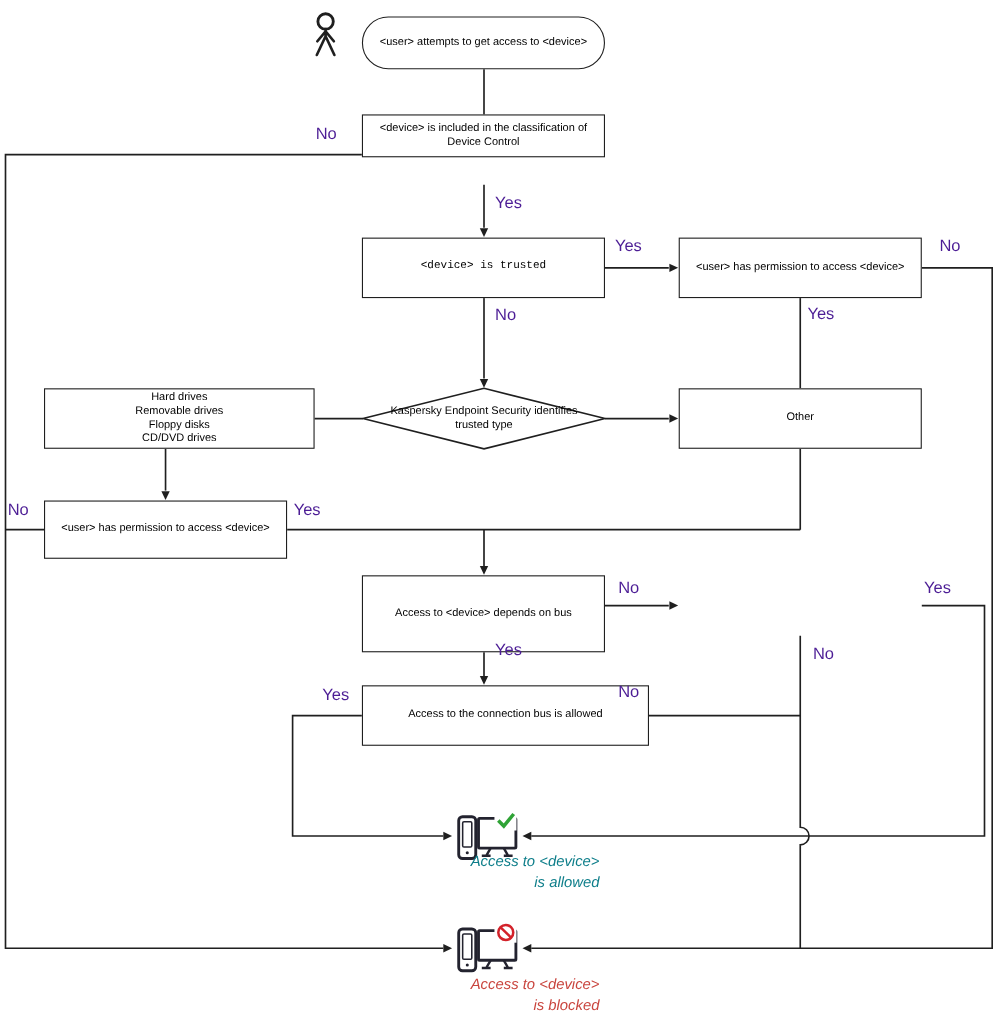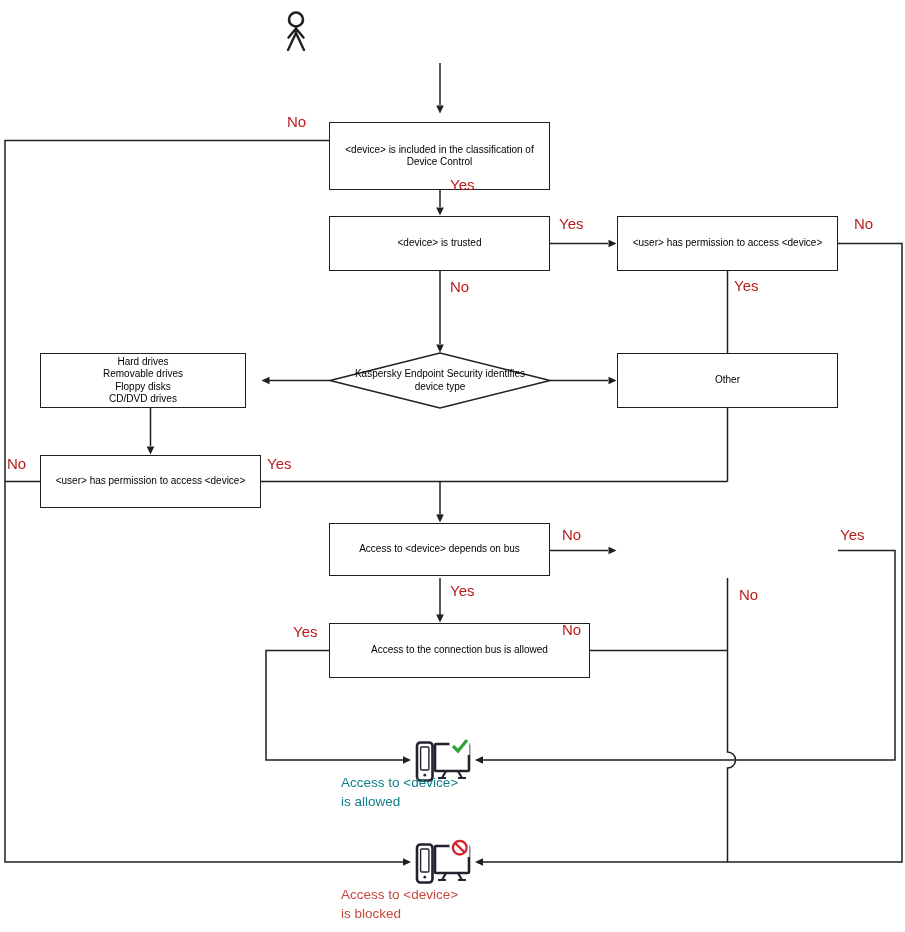--- a/index.html
+++ b/index.html
@@ -9,24 +9,24 @@
   }
   #lines{position:absolute;left:0;top:0;z-index:1;}
   .node{
     position:absolute;display:flex;align-items:center;justify-content:center;
     text-align:center;background:#fff;border:1.5px solid #1f1f1f;
     font-size:10px;line-height:1.24;color:#000;white-space:pre-line;
     padding:2px;box-sizing:border-box;z-index:2;
   }
   .stadium{border-radius:24px;}
   .overlay{border:none;background:transparent;}
-  .elabel{position:absolute;font-size:15px;color:#b91c1c;z-index:2;text-align:center;}
+  .elabel{position:absolute;font-size:15px;color:#4c1d95;z-index:2;text-align:center;}
   .result{
-    position:absolute;text-align:left;font-size:13.5px;line-height:1.42;
-    white-space:pre-line;z-index:2;
+    position:absolute;text-align:right;font-size:13.5px;line-height:1.42;
+    white-space:pre-line;z-index:2;font-style:italic;
   }
   .result-allowed{color:#0e7e8a;}
   .result-blocked{color:#c9453e;}
 </style>
 </head>
 <body>
 
 <div id="canvas">
 
   <svg id="lines" width="905" height="932" viewBox="0 0 905 932">
@@ -122,41 +122,42 @@
       <path d="M31,34 l-4,7 m-4,0 h8 M43,34 l4,7 m-4,0 h8" fill="none" stroke="#23232f" stroke-width="2.2"></path>
       <rect x="2" y="5.5" width="15.5" height="38" rx="3.5" fill="#fff" stroke="#23232f" stroke-width="2.6"></rect>
       <rect x="5.6" y="10" width="8.3" height="23" rx="1.2" fill="#fff" stroke="#23232f" stroke-width="1.4"></rect>
       <circle cx="9.8" cy="38.2" r="1.4" fill="#23232f"></circle>
       <rect x="34.5" y="0" width="20" height="18" fill="#fff"></rect>
       <circle cx="44.8" cy="8.7" r="6.8" fill="#fff" stroke="#d3222a" stroke-width="2.3"></circle>
       <line x1="40.1" y1="4" x2="49.6" y2="13.4" stroke="#d3222a" stroke-width="2.3"></line>
     </g>
   </svg>
 
+  <div class="node stadium" style="left:329px;top:15px;width:221px;height:48px;">&lt;user&gt; attempts to get access to &lt;device&gt;</div>
 
-  <div class="node" style="left:329px;top:122px;width:221px;height:68px;">&lt;device&gt; is included in the classification of
+  <div class="node" style="left:329px;top:104px;width:221px;height:39px;">&lt;device&gt; is included in the classification of
 Device Control</div>
 
-  <div class="node" style="left:329px;top:216px;width:221px;height:55px;">&lt;device&gt; is trusted</div>
+  <div class="node" style="left:329px;top:216px;width:221px;height:55px;font-family:Liberation Mono, monospace;">&lt;device&gt; is trusted</div>
 
   <div class="node" style="left:617px;top:216px;width:221px;height:55px;">&lt;user&gt; has permission to access &lt;device&gt;</div>
 
-  <div class="node" style="left:40px;top:353px;width:206px;height:55px;text-align:center;">Hard drives
+  <div class="node" style="left:40px;top:353px;width:246px;height:55px;text-align:center;">Hard drives
 Removable drives
 Floppy disks
 CD/DVD drives</div>
 
   <div class="node overlay" style="left:340px;top:353px;width:200px;height:55px;">Kaspersky Endpoint Security identifies
-device type</div>
+trusted type</div>
 
   <div class="node" style="left:617px;top:353px;width:221px;height:55px;">Other</div>
 
   <div class="node" style="left:40px;top:455px;width:221px;height:53px;">&lt;user&gt; has permission to access &lt;device&gt;</div>
 
-  <div class="node" style="left:329px;top:523px;width:221px;height:53px;">Access to &lt;device&gt; depends on bus</div>
+  <div class="node" style="left:329px;top:523px;width:221px;height:70px;">Access to &lt;device&gt; depends on bus</div>
 
 
   <div class="node" style="left:329px;top:623px;width:261px;height:55px;">Access to the connection bus is allowed</div>
 
   <div class="elabel" style="left:287px;top:113px;">No</div>
   <div class="elabel" style="left:450px;top:176px;">Yes</div>
   <div class="elabel" style="left:559px;top:215px;">Yes</div>
   <div class="elabel" style="left:450px;top:278px;">No</div>
   <div class="elabel" style="left:854px;top:215px;">No</div>
   <div class="elabel" style="left:734px;top:277px;">Yes</div>

